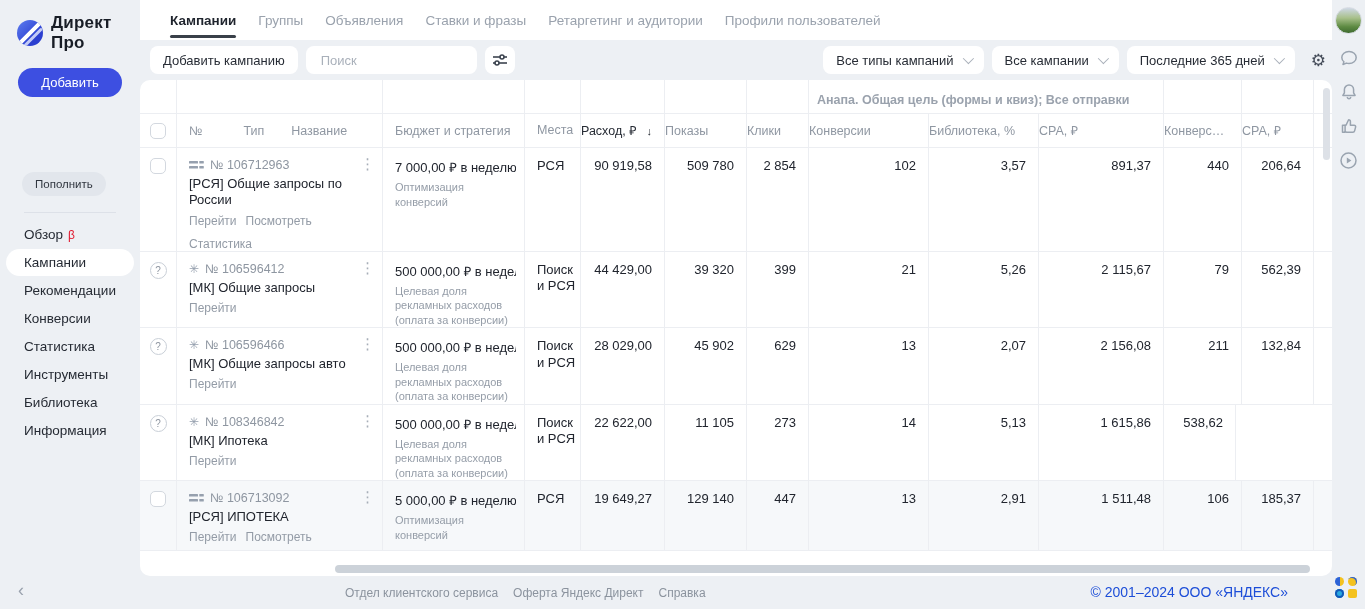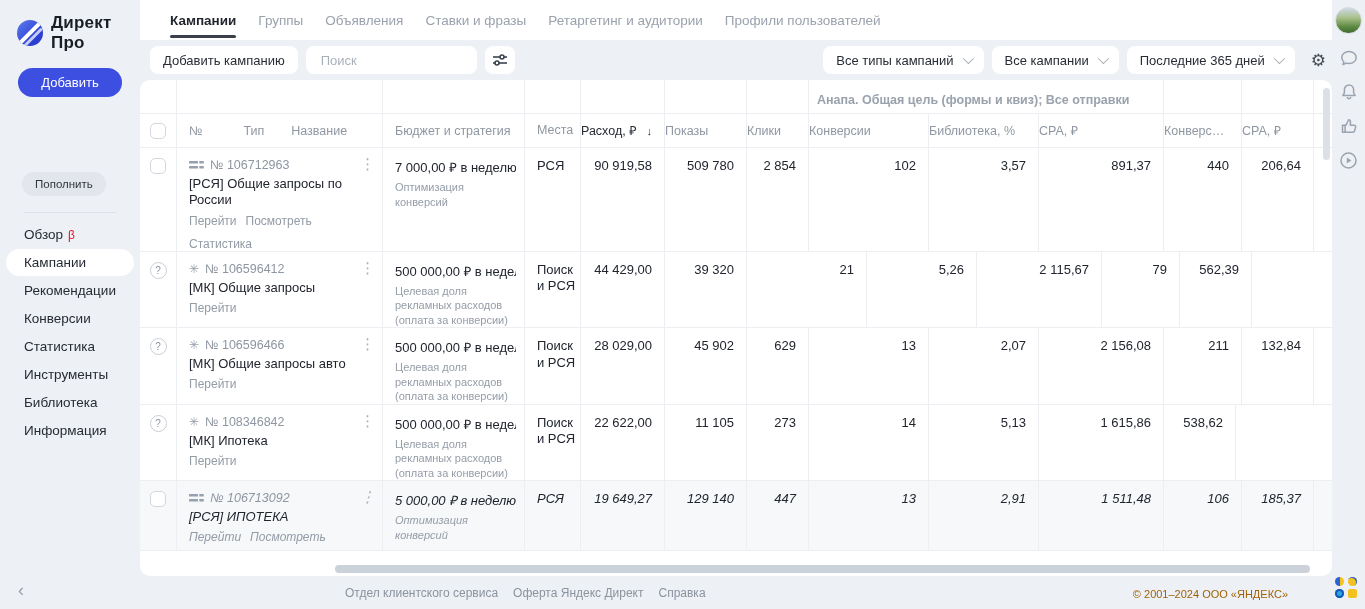--- a/index.html
+++ b/index.html
@@ -70,21 +70,21 @@
   .r-head .sorted{color:#262b34;}
   .sort-arrow{margin-left:3px;font-size:11px;}
   .hname-num{margin-left:0;}
   .hname-type{margin-left:41px;}
   .hname-title{margin-left:27px;}
 
   .r-total{height:36px;}
   .r-total .cell{font-size:13px;color:#21252e;}
 
   .trow.campaign{min-height:70px;}
-  .trow.campaign.highlight{background:#f6f8fa;font-style:italic;}
+  .trow.campaign.highlight{background:#f6f8fa;}
 
   .checkbox{width:16px;height:16px;border:1.5px solid #d3d8df;border-radius:5px;background:#fff;box-sizing:border-box;cursor:pointer;}
   .qmark{width:17px;height:17px;border:1.5px solid #c9cfd7;border-radius:50%;box-sizing:border-box;color:#8d95a0;font-size:10px;display:flex;align-items:center;justify-content:center;cursor:pointer;}
   .name-top{display:flex;align-items:center;gap:6px;}
   .type-ico{color:#96a0ae;display:inline-flex;align-items:center;}
   .spark{font-size:12px;color:#96a0ae;line-height:1;}
   .row-number{font-size:12.5px;color:#8e96a1;}
   .kebab{position:absolute;top:8px;right:7px;color:#a7aeb8;font-size:15px;cursor:pointer;line-height:1;}
   .row-title{margin-top:4px;font-size:13px;color:#21252e;line-height:1.25;}
   .row-links{margin-top:5px;display:flex;gap:9px;flex-wrap:wrap;}
@@ -98,21 +98,21 @@
 
   
   .rstrip{position:absolute;right:0;top:0;width:33px;height:100%;display:flex;flex-direction:column;align-items:center;}
   .avatar{width:27px;height:27px;border-radius:50%;margin-top:7px;background:linear-gradient(180deg,#cfd8e6 0%,#a8c08a 40%,#5d8a42 75%,#3f6b30 100%);border:1px solid #d7dce3;box-sizing:border-box;cursor:pointer;}
   .ric{margin-top:14px;cursor:pointer;display:flex;}
   .ric svg{stroke:#9aa4b0;fill:none;stroke-width:1.5;stroke-linecap:round;stroke-linejoin:round;}
 
   
   .footer-links{position:absolute;left:345px;bottom:9px;display:flex;gap:15px;}
   .flink{font-size:12px;color:#8b939e;cursor:pointer;}
-  .copyright{position:absolute;right:77px;bottom:9px;font-size:11px;color:#a16207;}
+  .copyright{position:absolute;right:77px;bottom:9px;font-size:14px;color:#1d4ed8;}
   .mini-icons{position:absolute;right:7px;bottom:11px;display:grid;grid-template-columns:10px 10px;grid-gap:3px;}
   .mi{width:9px;height:9px;border-radius:50%;}
   .mi1{background:linear-gradient(90deg,#2c63d6 50%,#f4c21f 50%);}
   .mi2{background:#f4c21f;box-shadow:inset -1px 1px 0 #2c63d6;}
   .mi3{background:#2aa9e0;box-shadow:inset 0 0 0 2px #1358b8;}
   .mi4{background:#f4c21f;border-radius:2px;}
 </style>
 </head>
 <body>
 
@@ -312,20 +312,21 @@
               <span class="rlink">Перейти</span>
             </div>
     </div>
     <div class="cell c-budget">
       <div class="b1">500 000,00 ₽ в неделю</div>
       <div class="b2">Целевая доля рекламных расходов (оплата за конверсии)</div>
     </div>
     <div class="cell c-places">Поиск и РСЯ</div>
     <div class="cell num c-spend">44 429,00</div>
     <div class="cell num c-shows">39 320</div>
+    <div class="cell num c-clicks">399</div>
     <div class="cell num c-conv">21</div>
     <div class="cell num c-rate">5,26</div>
     <div class="cell num c-cpa">2 115,67</div>
     <div class="cell num c-conv2">79</div>
     <div class="cell num c-cpa2">562,39</div>
     <div class="cell c-fill"></div>
   </div>
         <div class="trow campaign">
     <div class="cell c-sel">
 

